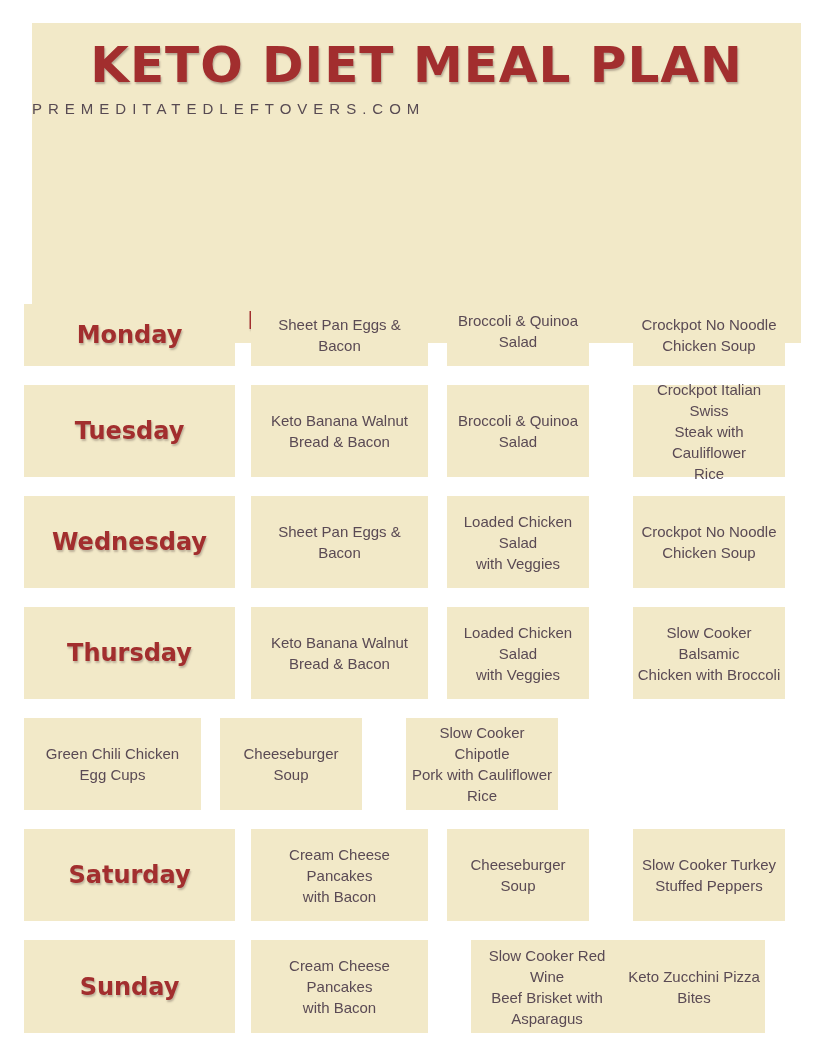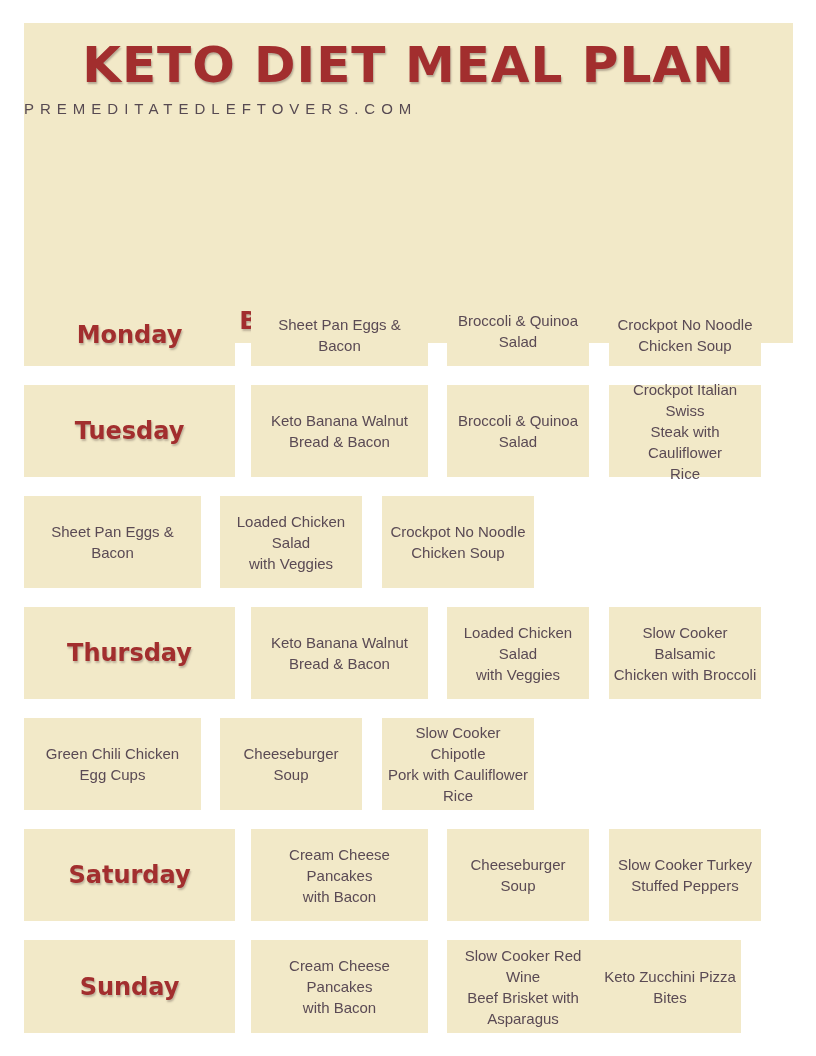--- a/index.html
+++ b/index.html
@@ -8,21 +8,21 @@
     width: 816px;
     height: 1056px;
     background: #ffffff;
     font-family: "Liberation Sans", sans-serif;
     overflow: hidden;
   }
 
   
   .header-panel {
     position: absolute;
-    left: 24px;
+    left: 32px;
     top: 23px;
     width: 769px;
     height: 320px;
     background: #f2e9c8;
   }
   .page-title {
     margin-top: 14px;
     text-align: center;
     font-family: "DejaVu Sans", sans-serif;
     font-weight: 800;
@@ -76,21 +76,21 @@
     height: 100%;
     display: flex;
     align-items: center;
     justify-content: center;
     text-align: center;
     box-sizing: border-box;
   }
   .cell.day       { width: 211px; margin-right: 16px; }
   .cell.breakfast { width: 177px; margin-right: 19px; }
   .cell.lunch     { width: 142px; margin-right: 20px; }
-  .cell.dinner    { width: 152px; }
+  .cell.dinner    { width: 152px; margin-left: 24px; }
 
   .day-label {
     font-family: "DejaVu Sans", sans-serif;
     font-weight: bold;
     font-size: 24px;
     color: #a22e2e;
     text-shadow: 1px 2px 2px rgba(70, 50, 50, 0.3);
   }
   .meal-text {
     font-size: 15px;
@@ -149,20 +149,23 @@
         <span class="meal-text">Broccoli &amp; Quinoa Salad</span>
       </div>
       <div class="cell dinner">
         <span class="meal-text">Crockpot Italian Swiss
 Steak with Cauliflower
 Rice</span>
       </div>
     </div>
 
     <div class="row">
+      <div class="cell day">
+        <span class="day-label">Wednesday</span>
+      </div>
       <div class="cell breakfast">
         <span class="meal-text">Sheet Pan Eggs &amp;
 Bacon</span>
       </div>
       <div class="cell lunch">
         <span class="meal-text">Loaded Chicken Salad
 with Veggies</span>
       </div>
       <div class="cell dinner">
         <span class="meal-text">Crockpot No Noodle

